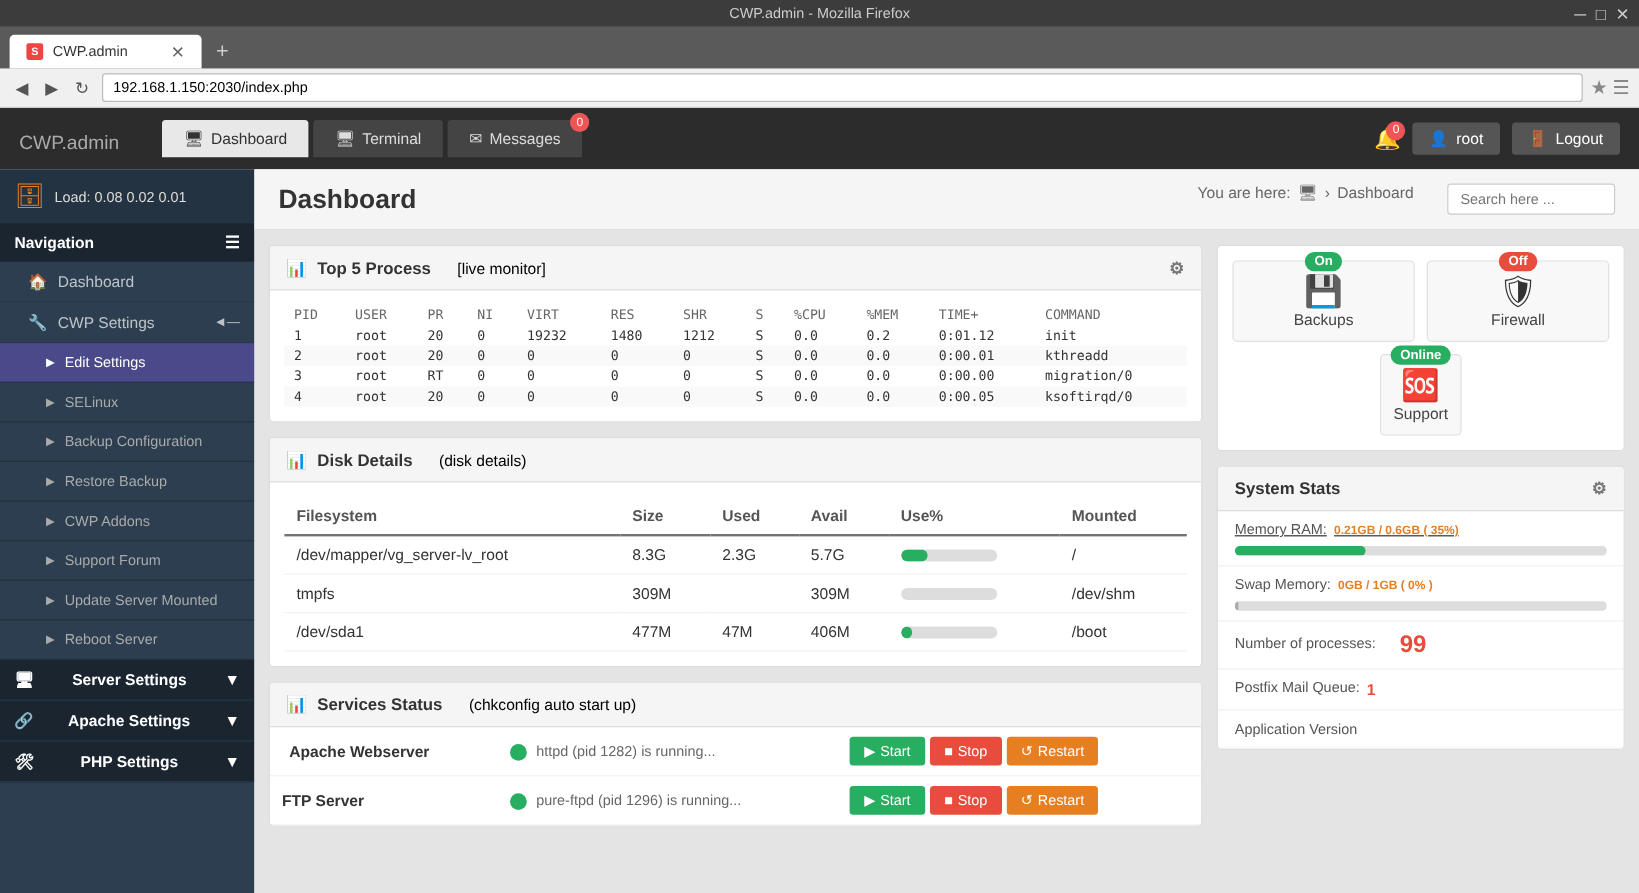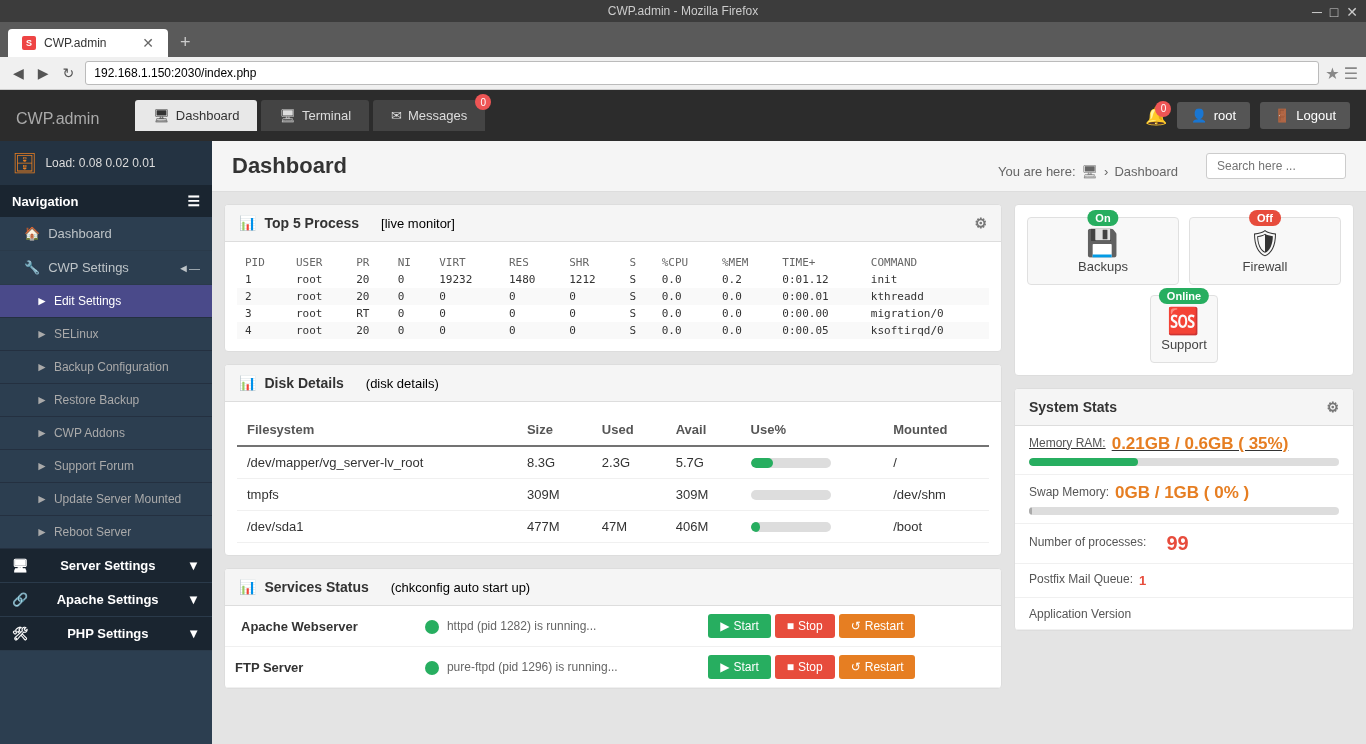--- a/index.html
+++ b/index.html
@@ -98,21 +98,21 @@
     .widget-item .badge-pill { position: absolute; top: -8px; left: 50%; transform: translateX(-50%); padding: 2px 8px; border-radius: 10px; font-size: 11px; font-weight: bold; color: #fff; }
     .badge-off { background: #e74c3c; }
     .badge-on { background: #27ae60; }
     .badge-online { background: #27ae60; }
     .widget-label { font-size: 13px; color: #444; text-align: center; }
 
     
     .system-stats-card .card-header { display: flex; align-items: center; justify-content: space-between; }
     .stat-row { padding: 8px 14px; border-bottom: 1px solid #f0f0f0; }
     .stat-label { font-size: 12px; color: #555; margin-bottom: 3px; }
-    .stat-value { font-size: 17px; font-weight: bold; }
+    .stat-value { font-size: 10px; font-weight: bold; }
     .stat-value.orange { color: #e67e22; }
     .mem-progress { height: 8px; background: #ddd; border-radius: 4px; overflow: hidden; margin-top: 4px; }
     .mem-fill { height: 100%; background: #27ae60; border-radius: 4px; }
     .mem-fill.gray-fill { background: #aaa; }
     .stat-number { font-size: 20px; font-weight: bold; color: #e74c3c; }
     .stat-small { font-size: 13px; font-weight: bold; color: #e74c3c; }
 
     .section-title-link { color: #000000; text-decoration: none; font-size: 13px; font-weight: normal; margin-left: 14px; }
 
     
@@ -269,21 +269,21 @@
       <div class="sidebar-section">
         <span>🛠</span>
         <span>PHP Settings</span>
         <span>▼</span>
       </div>
     </div>
 
     <div class="page-content">
       <div class="page-header">
         <h1 class="page-title">Dashboard</h1>
-        <div style="display:flex;align-items:flex-end;gap:12px;">
+        <div style="display:flex;align-items:flex-start;gap:12px;">
           <div class="breadcrumb">
             <span>You are here:</span>
             <span>🖥</span>
             <span>›</span>
             <span>Dashboard</span>
           </div>
           <div class="breadcrumb-search">
             <input type="text" style="padding: 5px 10px; border: 1px solid rgb(204, 204, 204); border-radius: 3px; font-size: 12px; width: 140px;" placeholder="Search here ...">
           </div>
         </div>

